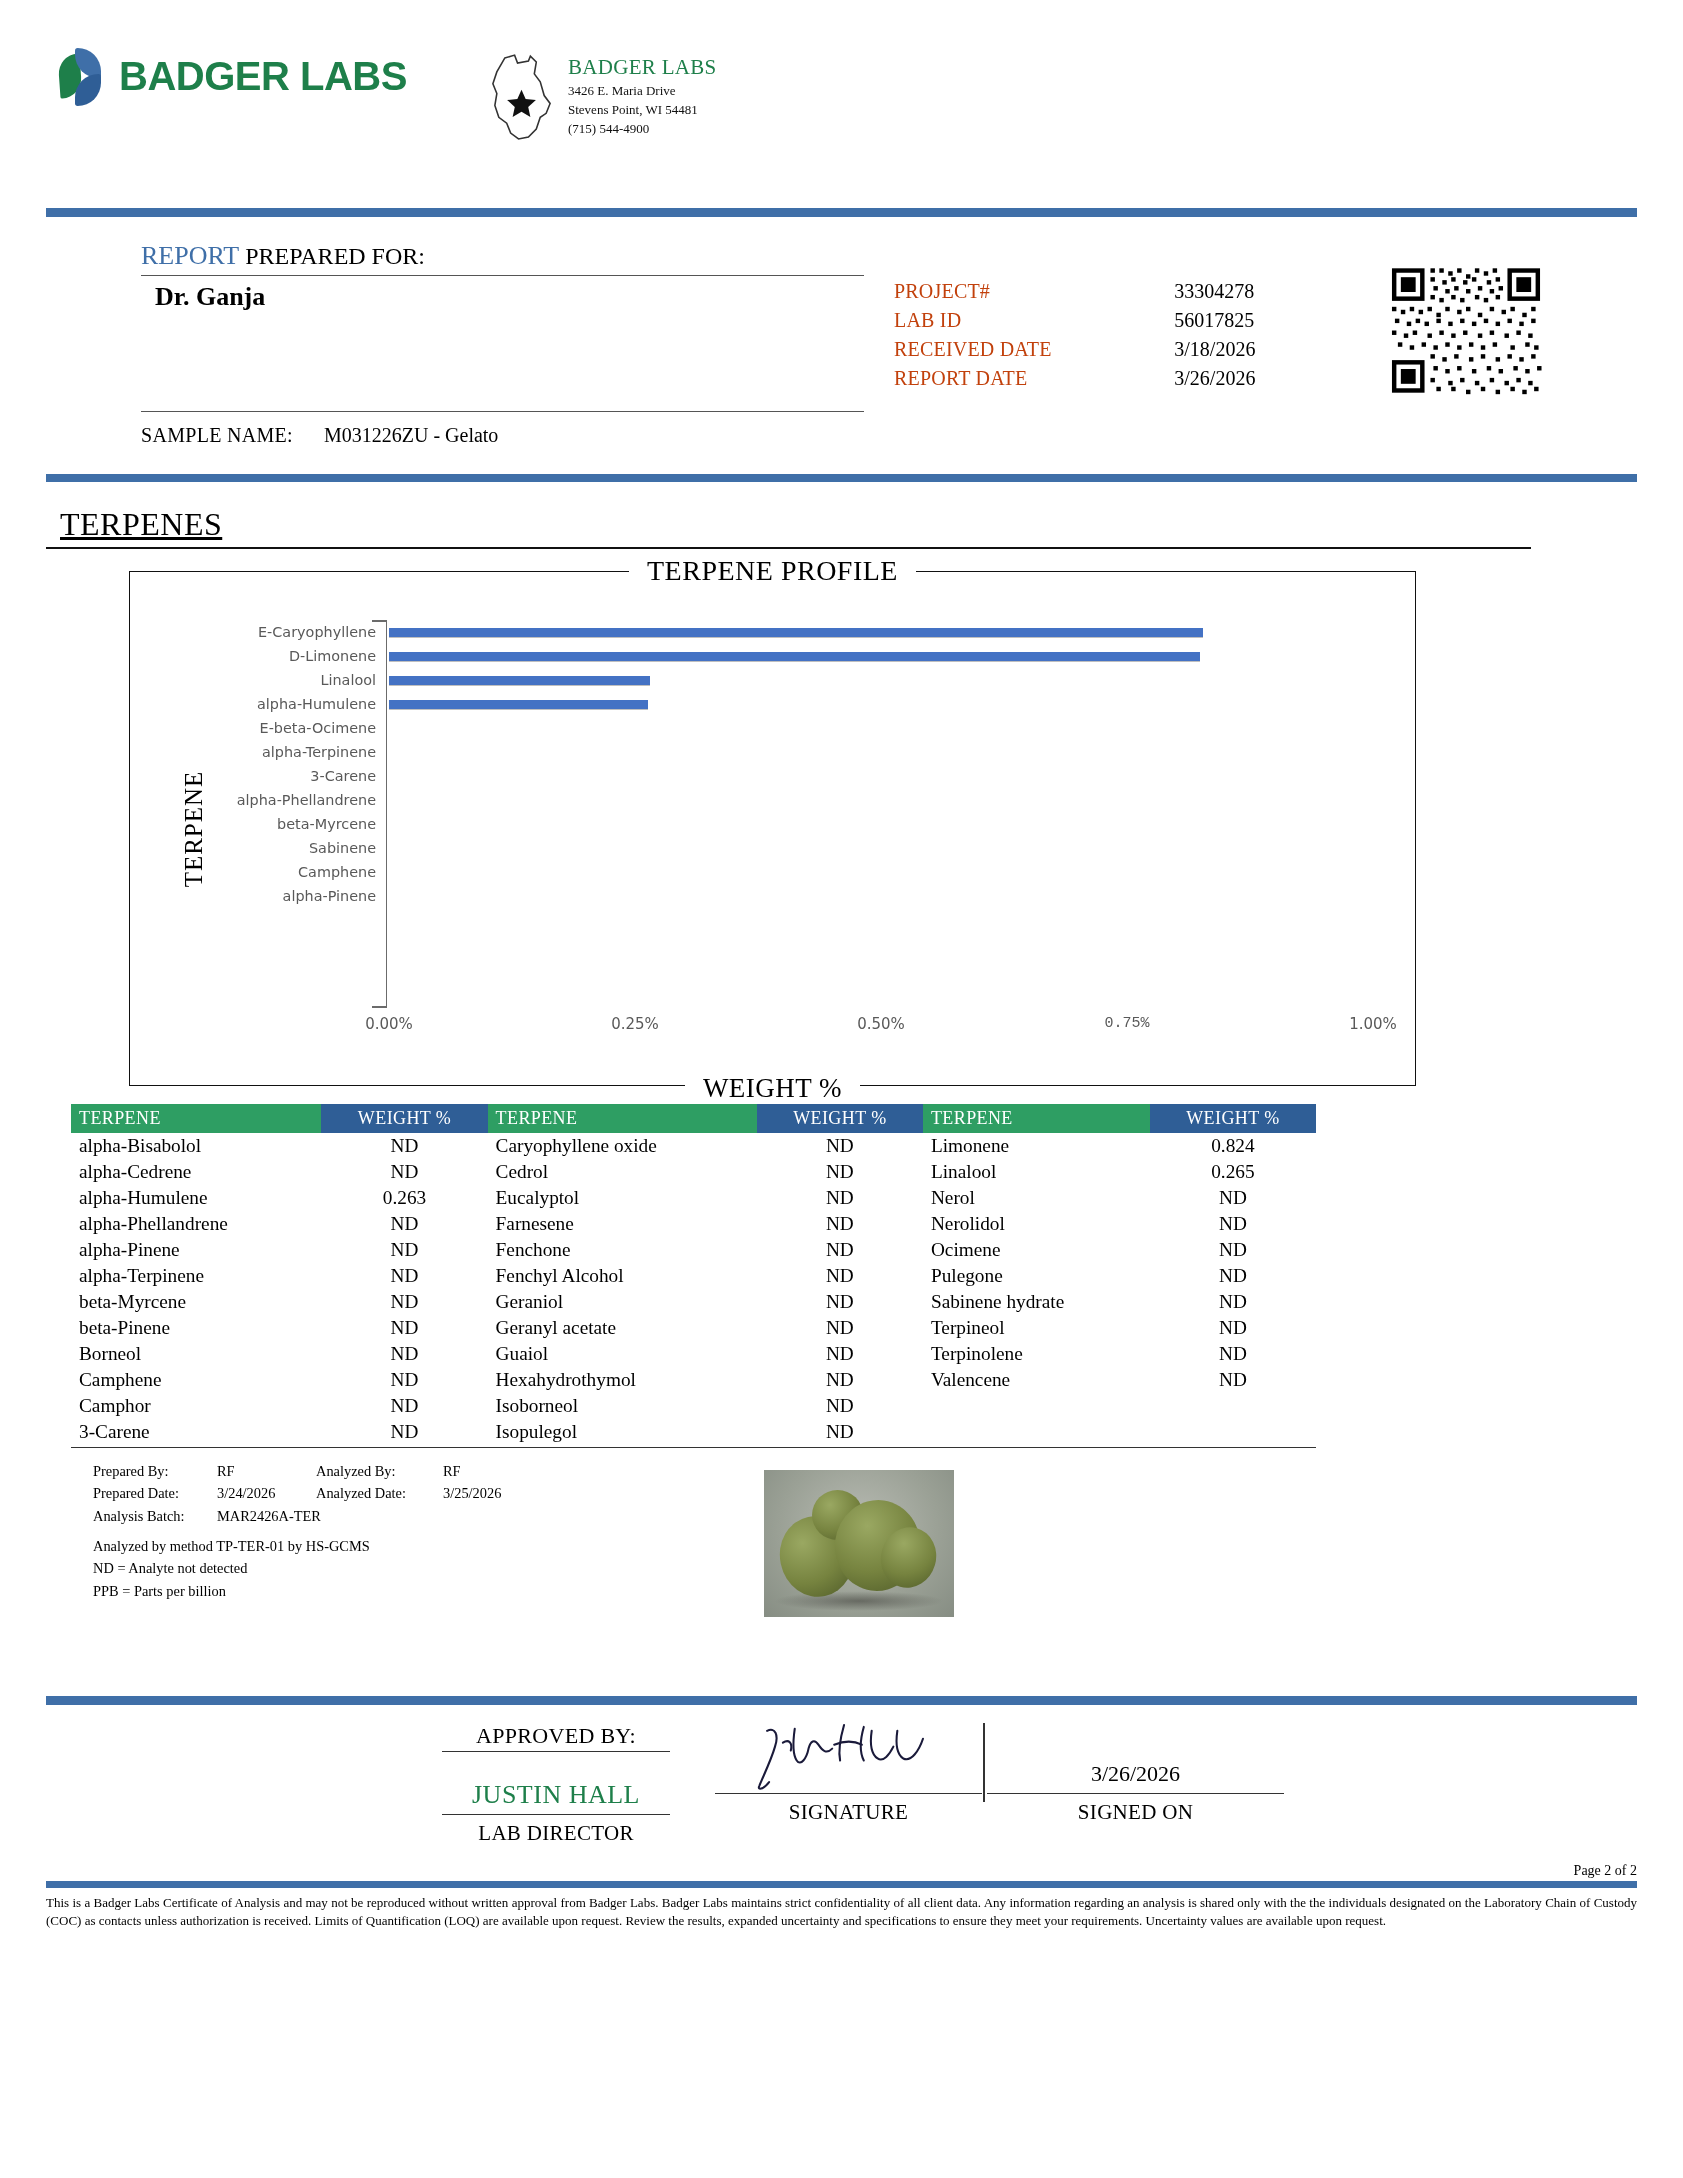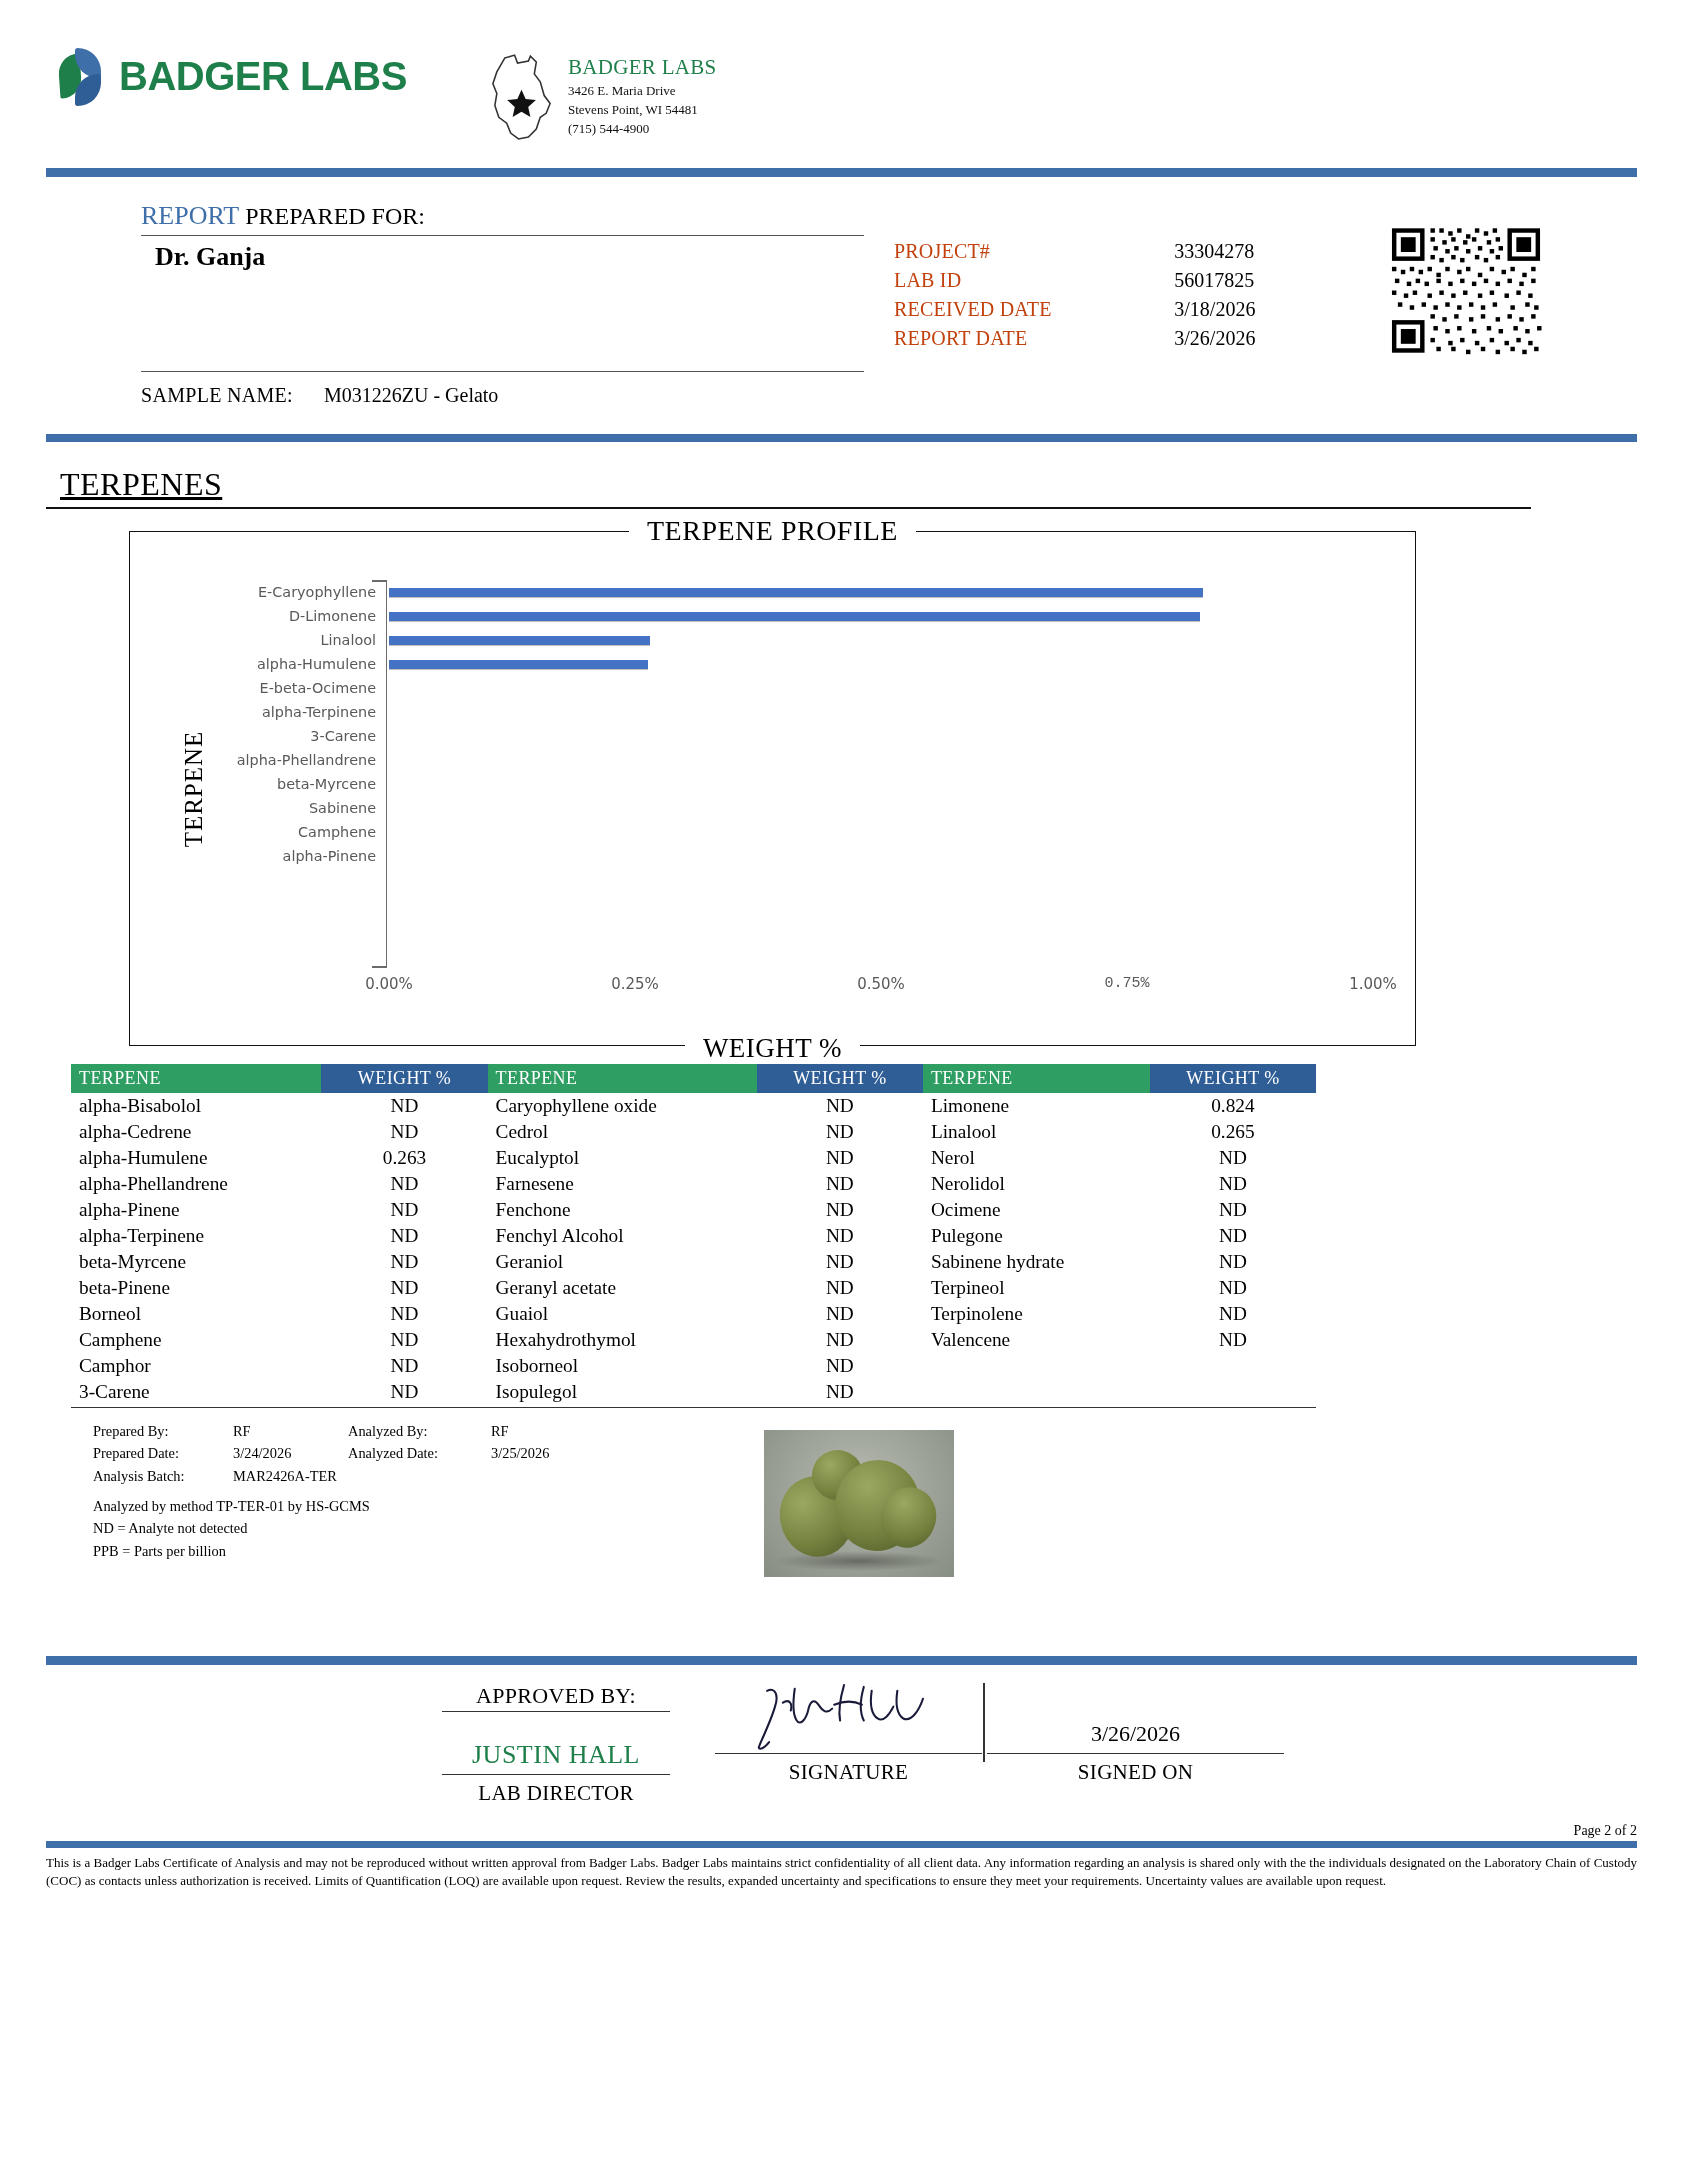--- a/index.html
+++ b/index.html
@@ -15,21 +15,21 @@
   .page {
     position: relative;
     width: 1683px;
     height: 2178px;
     padding: 0;
   }
 
   
   .header {
     position: relative;
-    height: 168px;
+    height: 208px;
     padding: 48px 59px 0 59px;
     display: flex;
     align-items: flex-start;
   }
   .logo-block { display: flex; align-items: center; gap: 14px; width: 426px; }
   .logo-mark { width: 46px; height: 57px; position: relative; }
   .logo-mark .leaf-a {
     position: absolute; left: 0; top: 6px; width: 22px; height: 44px;
     background: #1e7f4a;
     border-radius: 22px 2px 22px 2px;
@@ -268,21 +268,21 @@
     margin: 8px 46px 0 71px;
     position: relative;
     height: 198px;
   }
   .notes {
     font-size: 14.4px;
     line-height: 1.55;
     position: absolute; left: 22px; top: 4px;
     width: 614px;
   }
-  .notes .pair { display: flex; gap: 16px; }
+  .notes .pair { display: flex; gap: 0; }
   .notes .k { width: 124px; }
   .notes .k2 { width: 127px; }
   .notes .v { width: 99px; }
   .sample-photo {
     position: absolute;
     left: 693px; top: 14px;
     width: 190px; height: 147px;
     background: radial-gradient(ellipse at 50% 40%, #b9bcb4 0%, #9aa095 60%, #868d83 100%);
     overflow: hidden;
   }

